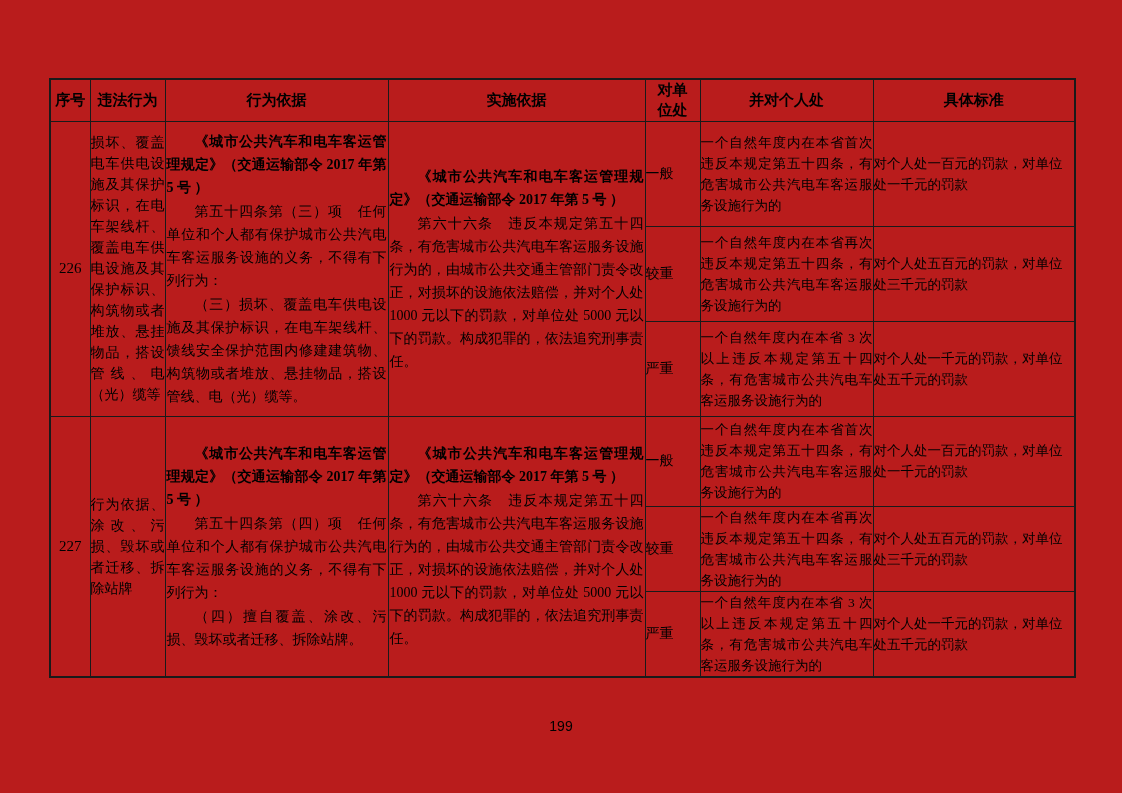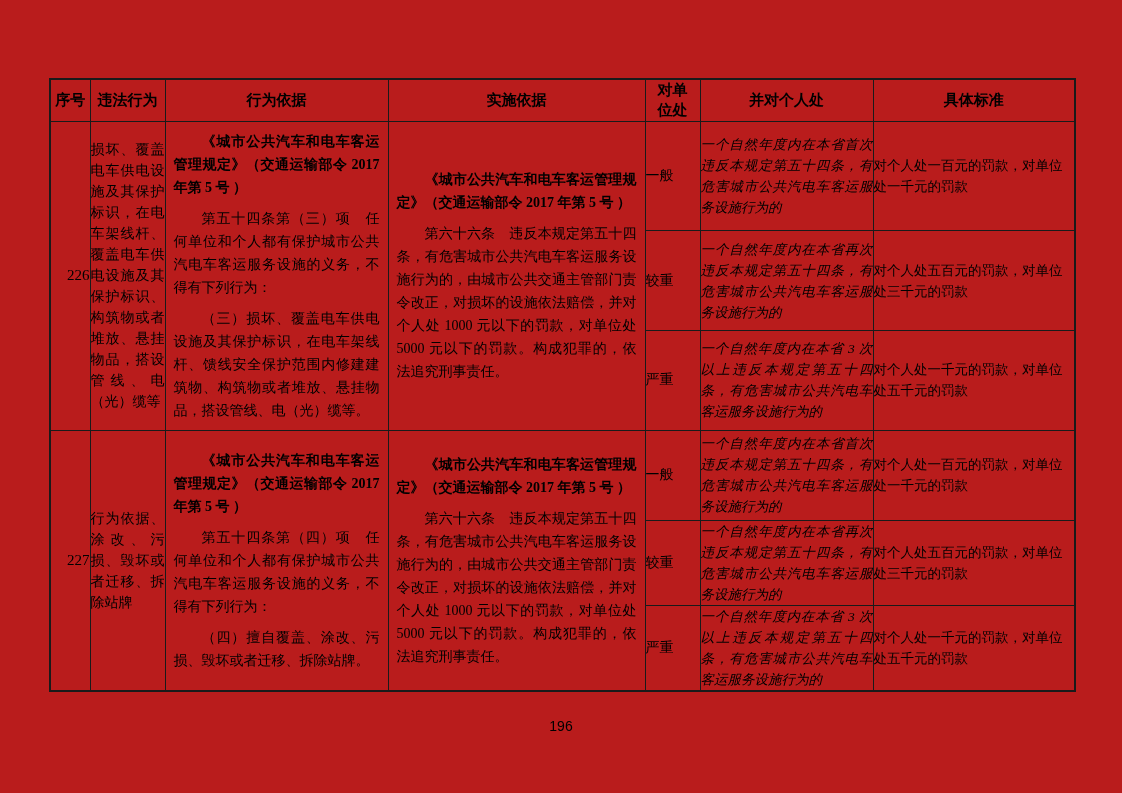--- a/index.html
+++ b/index.html
@@ -37,49 +37,48 @@
 
   .doc-table th {
     font-size: 15px;
     font-weight: bold;
     text-align: center;
     line-height: 20px;
   }
   .tier-header-inner { width: 2em; margin: 0 auto; }
 
   .cell-serial {
-    text-align: right;
+    text-align: center;
     font-size: 15px;
     font-family: "Liberation Serif", "DejaVu Serif", serif;
   }
   .cell-violation {
     font-size: 14px;
     line-height: 21px;
     text-align: justify;
     text-align-last: left;
     padding: 8px 6px;
   }
   .cell-basis {
     font-size: 14px;
     line-height: 23px;
     padding: 6px 8px;
     text-align: justify;
   }
-  .cell-basis p { margin: 8px; text-indent: 2em; }
+  .cell-basis p { margin: 1px; text-indent: 2em; }
   .basis-title { font-weight: bold; }
   .cell-level {
     text-align: left;
     font-size: 14px;
   }
   .cell-condition {
     font-size: 13.5px;
     line-height: 21px;
     padding: 3px 8px;
     text-align: justify;
-    font-style: italic;
   }
   .cell-standard {
     font-size: 13.5px;
     line-height: 21px;
     padding: 3px 8px;
     text-align: left;
   }
   .page-number {
     position: absolute;
     top: 718px;
@@ -168,14 +167,14 @@
         <td class="cell-standard">对个人处五百元的罚款，对单位处三千元的罚款</td>
       </tr>
       <tr class="r227-c">
         <td class="cell-level">严重</td>
         <td class="cell-condition">一个自然年度内在本省 3 次以上违反本规定第五十四条，有危害城市公共汽电车客运服务设施行为的</td>
         <td class="cell-standard">对个人处一千元的罚款，对单位处五千元的罚款</td>
       </tr>
     </tbody>
   </table>
 
-  <div class="page-number">196</div>
+  <div class="page-number">199</div>
 </div>
 
 </body></html>

